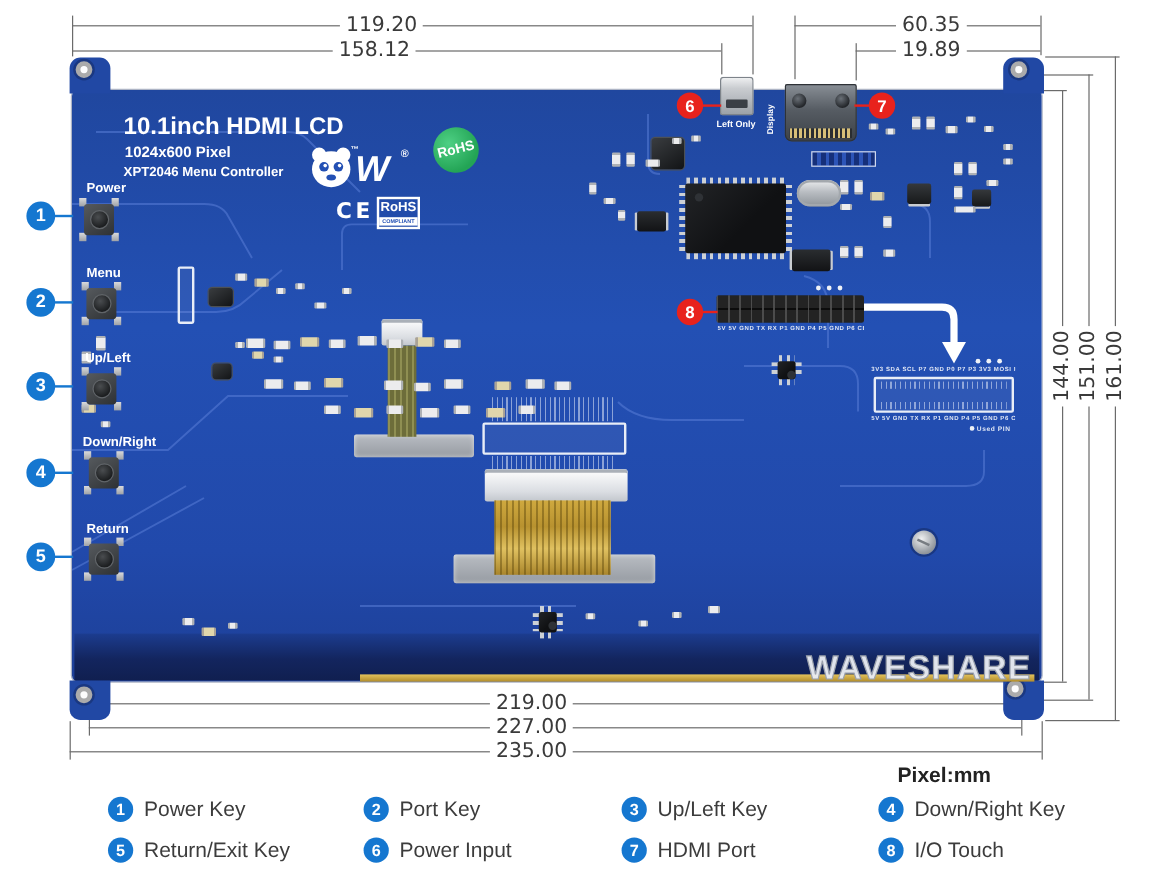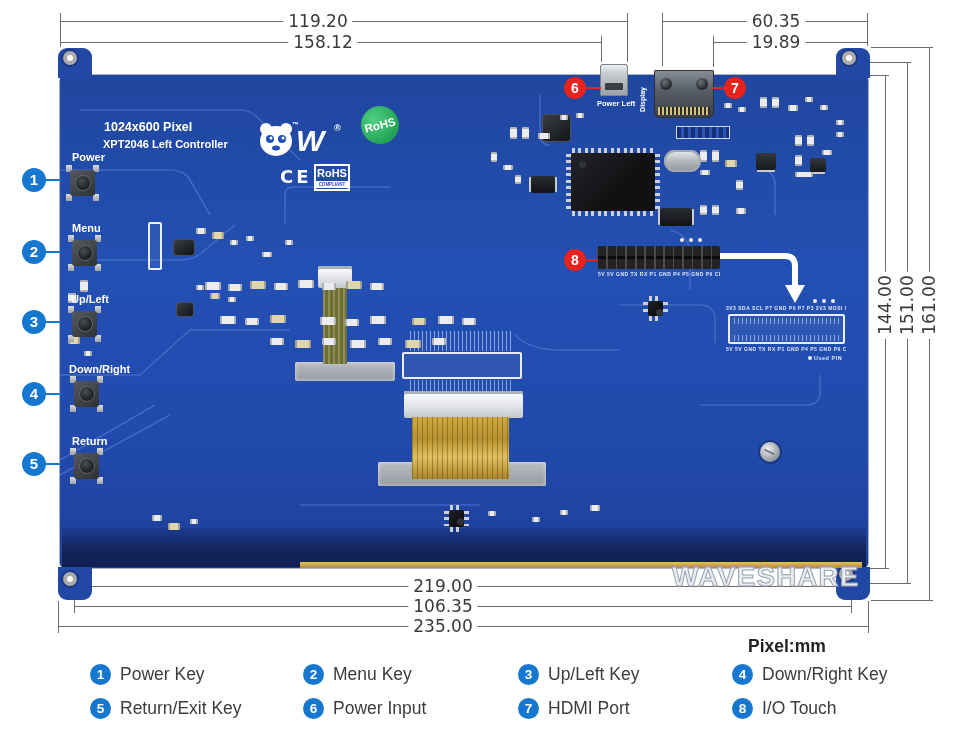--- a/index.html
+++ b/index.html
@@ -190,22 +190,23 @@
         <path d="M610,155 Q630,160 630,180 V215" fill="none" stroke="rgba(90,125,215,0.55)" stroke-width="1.6"></path>
         <path d="M560,230 H640 Q655,230 655,245 V268" fill="none" stroke="rgba(90,125,215,0.55)" stroke-width="1.6"></path>
         <path d="M455,260 Q470,275 500,275 H560" fill="none" stroke="rgba(90,125,215,0.55)" stroke-width="1.6"></path>
         <path d="M700,95 Q715,95 715,110 V140" fill="none" stroke="rgba(90,125,215,0.55)" stroke-width="1.6"></path>
         <path d="M640,330 H745 Q760,330 760,318 V300" fill="none" stroke="rgba(90,125,215,0.55)" stroke-width="1.6"></path>
         <path d="M240,430 H420" fill="none" stroke="rgba(90,125,215,0.55)" stroke-width="1.6"></path>
       </svg>
     <div class="darkband"></div>
     <div class="goldstrip"></div>
 
+    <div class="silk board-title" style="left:43px; top:20px;">10.1inch HDMI LCD</div>
     <div class="silk board-sub" style="left:44px; top:45px;">1024x600 Pixel</div>
-    <div class="silk board-sub2" style="left:43px; top:63px;">XPT2046 Left Controller</div>
+    <div class="silk board-sub2" style="left:43px; top:63px;">XPT2046 Menu Controller</div>
 
     <svg class="ws-logo" style="left:190px; top:40px;" width="95" height="48" viewBox="0 0 95 48">
       <circle cx="16" cy="14" r="6" fill="#fff"></circle>
         <circle cx="36" cy="14" r="6" fill="#fff"></circle>
       <ellipse cx="26" cy="26" rx="16" ry="15" fill="#fff"></ellipse>
       <circle cx="20" cy="24" r="4" fill="#2350b4"></circle>
         <circle cx="32" cy="24" r="4" fill="#2350b4"></circle>
       <circle cx="21" cy="23" r="1.5" fill="#fff"></circle>
         <circle cx="33" cy="23" r="1.5" fill="#fff"></circle>
       <ellipse cx="26" cy="33" rx="4" ry="2.5" fill="#2350b4"></ellipse>
@@ -216,21 +217,21 @@
 
     <div class="rohs-badge" style="left:301px; top:31px;">RoHS</div>
 
     <div class="ce-mark" style="left:220px; top:91px;">CE</div>
     <div class="rohs-box" style="left:254px; top:89px;">
       <div class="r1">RoHS</div>
       <div class="r2">COMPLIANT</div>
     </div>
 
     <div class="usb"></div>
-    <div class="silk tiny-label" style="left:537px; top:24px;">Power Left</div>
+    <div class="silk tiny-label" style="left:537px; top:24px;">Left Only</div>
     <div class="hdmi">
       <div class="sc" style="left:6px;"></div>
       <div class="sc" style="right:6px;"></div>
       <div class="pins"></div>
     </div>
     <div class="silk vert-label" style="left:579px; top:12px;">Display</div>
 
     <div class="qfp" style="left:506px; top:73px; width:94px; height:68px;">
       <div class="pins-h" style="top:0;"></div>
         <div class="pins-h" style="bottom:0;"></div>
@@ -420,21 +421,21 @@
         <div class="d d-p" style="left: 92px; top: 440px; width: 10px; height: 6px;"></div>
         <div class="d d-pb" style="left: 108px; top: 448px; width: 12px; height: 7px;"></div>
         <div class="d d-p" style="left: 130px; top: 444px; width: 8px; height: 5px;"></div>
         <div class="d d-p" style="left: 428px; top: 436px; width: 8px; height: 5px;"></div>
         <div class="d d-p" style="left: 472px; top: 442px; width: 8px; height: 5px;"></div>
         <div class="d d-p" style="left: 530px; top: 430px; width: 10px; height: 6px;"></div>
         <div class="d d-p" style="left: 500px; top: 435px; width: 8px; height: 5px;"></div>
       </div>
   </div>
 
-  <div class="watermark" style="left:672px; top:541px;margin-top:20px;">WAVESHARE</div>
+  <div class="watermark" style="left:672px; top:541px;">WAVESHARE</div>
 
   <div class="callout red" style="left:564px; top:77px;">6</div>
   <div class="callout-line red" style="left:584px; top:87px; width:17px;"></div>
   <div class="callout red" style="left:724px; top:77px;">7</div>
   <div class="callout-line red" style="left:712px; top:87px; width:14px;"></div>
   <div class="callout red" style="left:564px; top:249px;">8</div>
   <div class="callout-line red" style="left:584px; top:259px; width:14px;"></div>
 
   <div class="callout blue" style="left:22px; top:168px;">1</div>
   <div class="callout-line blue" style="left:45px; top:179px; width:16px;"></div>
@@ -443,21 +444,21 @@
   <div class="callout blue" style="left:22px; top:310px;">3</div>
   <div class="callout-line blue" style="left:45px; top:321px; width:16px;"></div>
   <div class="callout blue" style="left:22px; top:382px;">4</div>
   <div class="callout-line blue" style="left:45px; top:393px; width:16px;"></div>
   <div class="callout blue" style="left:22px; top:452px;">5</div>
   <div class="callout-line blue" style="left:45px; top:463px; width:16px;"></div>
 
   <div class="dim-h" style="left:60px; top:21px; width:567px;"></div>
   <div class="dim-label" style="left:318px; top:21px;">119.20</div>
   <div class="dim-h" style="left:60px; top:42px; width:541px;"></div>
-  <div class="dim-label" style="left:323px; top:42px;">158.12</div>
+  <div class="dim-label" style="left:312px; top:42px;">158.12</div>
   <div class="dim-h" style="left:662px; top:21px; width:205px;"></div>
   <div class="dim-label" style="left:776px; top:21px;">60.35</div>
   <div class="dim-h" style="left:713px; top:42px; width:154px;"></div>
   <div class="dim-label" style="left:776px; top:42px;">19.89</div>
   <div class="dim-v" style="left:60px;  top:13px; height:34px;"></div>
   <div class="dim-v" style="left:601px; top:36px; height:26px;"></div>
   <div class="dim-v" style="left:627px; top:13px; height:49px;"></div>
   <div class="dim-v" style="left:662px; top:13px; height:53px;"></div>
   <div class="dim-v" style="left:713px; top:36px; height:31px;"></div>
   <div class="dim-v" style="left:867px; top:13px; height:33px;"></div>
@@ -471,39 +472,39 @@
   <div class="dim-h" style="left:871px; top:47px;  width:62px;"></div>
   <div class="dim-h" style="left:864px; top:62px;  width:47px;"></div>
   <div class="dim-h" style="left:869px; top:75px;  width:20px;"></div>
   <div class="dim-h" style="left:869px; top:568px; width:20px;"></div>
   <div class="dim-h" style="left:864px; top:583px; width:47px;"></div>
   <div class="dim-h" style="left:871px; top:600px; width:62px;"></div>
 
   <div class="dim-h" style="left:85px; top:586px; width:755px;"></div>
   <div class="dim-label" style="left:443px; top:586px;">219.00</div>
   <div class="dim-h" style="left:74px; top:606px; width:777px;"></div>
-  <div class="dim-label" style="left:443px; top:606px;">106.35</div>
+  <div class="dim-label" style="left:443px; top:606px;">227.00</div>
   <div class="dim-h" style="left:58px; top:626px; width:810px;"></div>
   <div class="dim-label" style="left:443px; top:626px;">235.00</div>
   <div class="dim-v" style="left:90px;  top:577px; height:17px;"></div>
   <div class="dim-v" style="left:838px; top:577px; height:17px;"></div>
   <div class="dim-v" style="left:74px;  top:594px; height:19px;"></div>
   <div class="dim-v" style="left:851px; top:589px; height:24px;"></div>
   <div class="dim-v" style="left:58px;  top:601px; height:32px;"></div>
   <div class="dim-v" style="left:868px; top:601px; height:32px;"></div>
 
   <div class="unit-label" style="left:748px; top:636px;">Pixel:mm</div>
 
   <div class="legend-item" style="left:90px; top:664px;">
     <span class="legend-num">1</span>
     <span class="legend-text">Power Key</span>
     </div>
   <div class="legend-item" style="left:303px; top:664px;">
     <span class="legend-num">2</span>
-    <span class="legend-text">Menu Key</span>
+    <span class="legend-text">Port Key</span>
     </div>
   <div class="legend-item" style="left:518px; top:664px;">
     <span class="legend-num">3</span>
     <span class="legend-text">Up/Left Key</span>
     </div>
   <div class="legend-item" style="left:732px; top:664px;">
     <span class="legend-num">4</span>
     <span class="legend-text">Down/Right Key</span>
     </div>
   <div class="legend-item" style="left:90px; top:698px;">

